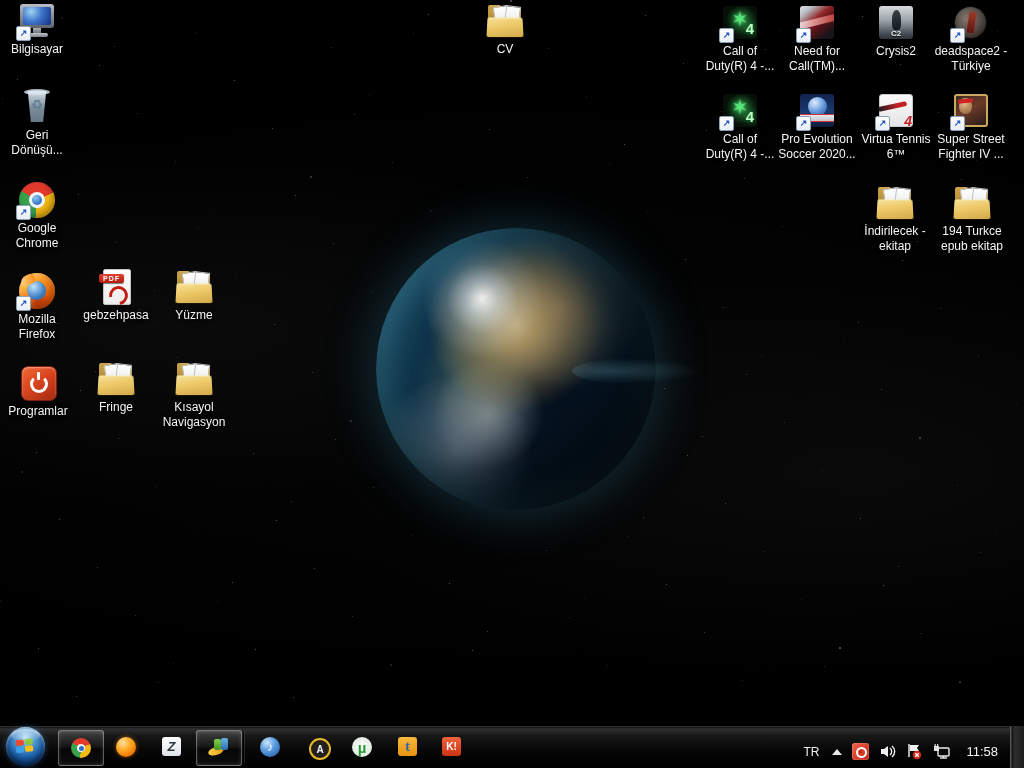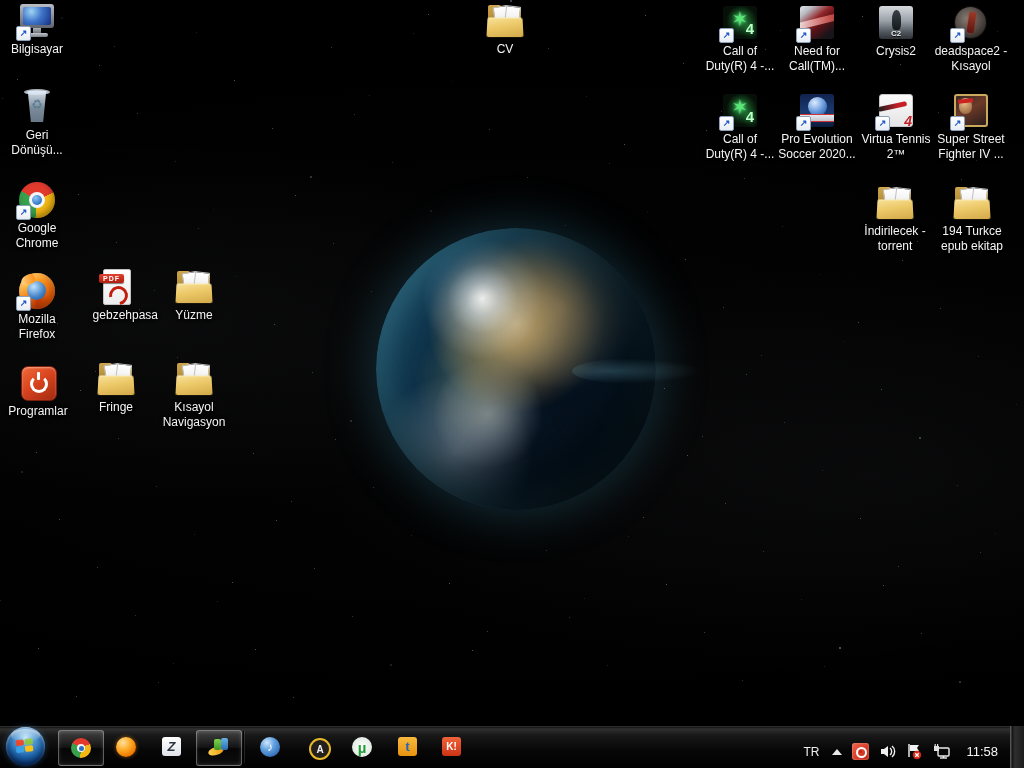--- a/index.html
+++ b/index.html
@@ -413,21 +413,21 @@
       <div class="dcell" style="left: -4px; top: 364px;">
         <div class="dicon-wrap">
           <div class="dicon ic-power">
             <div class="sq"></div>
             <div class="ring"></div>
             <div class="bar"></div>
           </div>
         </div>
         <div class="dlabel">Programlar</div>
       </div>
-      <div class="dcell" style="left: 74px; top: 268px; text-align: right;">
+      <div class="dcell" style="left: 74px; top: 268px;">
         <div class="dicon-wrap">
           <div class="dicon ic-pdf">
             <div class="page"></div>
             <div class="banner">PDF</div>
             <div class="swirl"></div>
           </div>
         </div>
         <div class="dlabel">gebzehpasa</div>
       </div>
       <div class="dcell" style="left: 152px; top: 268px;">
@@ -517,21 +517,21 @@
       </div>
       <div class="dcell" style="left: 929px; top: 4px;">
         <div class="dicon-wrap">
           <div class="dicon ic-deadspace">
             <div class="circ"></div>
             <div class="marker"></div>
           </div>
           <div class="sc-badge">↗</div>
         </div>
         <div class="dlabel">deadspace2 -
-Kısayol</div>
+Türkiye</div>
       </div>
       <div class="dcell" style="left: 698px; top: 92px;">
         <div class="dicon-wrap">
           <div class="dicon ic-cod4">
             <div class="gbox">
               <div class="star4">✶</div>
               <div class="four">4</div>
             </div>
           </div>
           <div class="sc-badge">↗</div>
@@ -555,21 +555,21 @@
       <div class="dcell" style="left: 854px; top: 92px;">
         <div class="dicon-wrap">
           <div class="dicon ic-vt4">
             <div class="gbox"></div>
             <div class="swoosh"></div>
             <div class="four">4</div>
           </div>
           <div class="sc-badge">↗</div>
         </div>
         <div class="dlabel">Virtua Tennis
-2™</div>
+6™</div>
       </div>
       <div class="dcell" style="left: 929px; top: 92px;">
         <div class="dicon-wrap">
           <div class="dicon ic-ssfiv">
             <div class="gbox"></div>
             <div class="face"></div>
             <div class="band"></div>
           </div>
           <div class="sc-badge">↗</div>
         </div>
@@ -580,21 +580,21 @@
         <div class="dicon-wrap">
           <div class="dicon ic-folder">
             <div class="tab"></div>
             <div class="back"></div>
             <div class="p1"></div>
             <div class="p2"></div>
             <div class="front"></div>
           </div>
         </div>
         <div class="dlabel">İndirilecek -
-torrent</div>
+ekitap</div>
       </div>
       <div class="dcell" style="left: 930px; top: 184px;">
         <div class="dicon-wrap">
           <div class="dicon ic-folder">
             <div class="tab"></div>
             <div class="back"></div>
             <div class="p1"></div>
             <div class="p2"></div>
             <div class="front"></div>
           </div>

